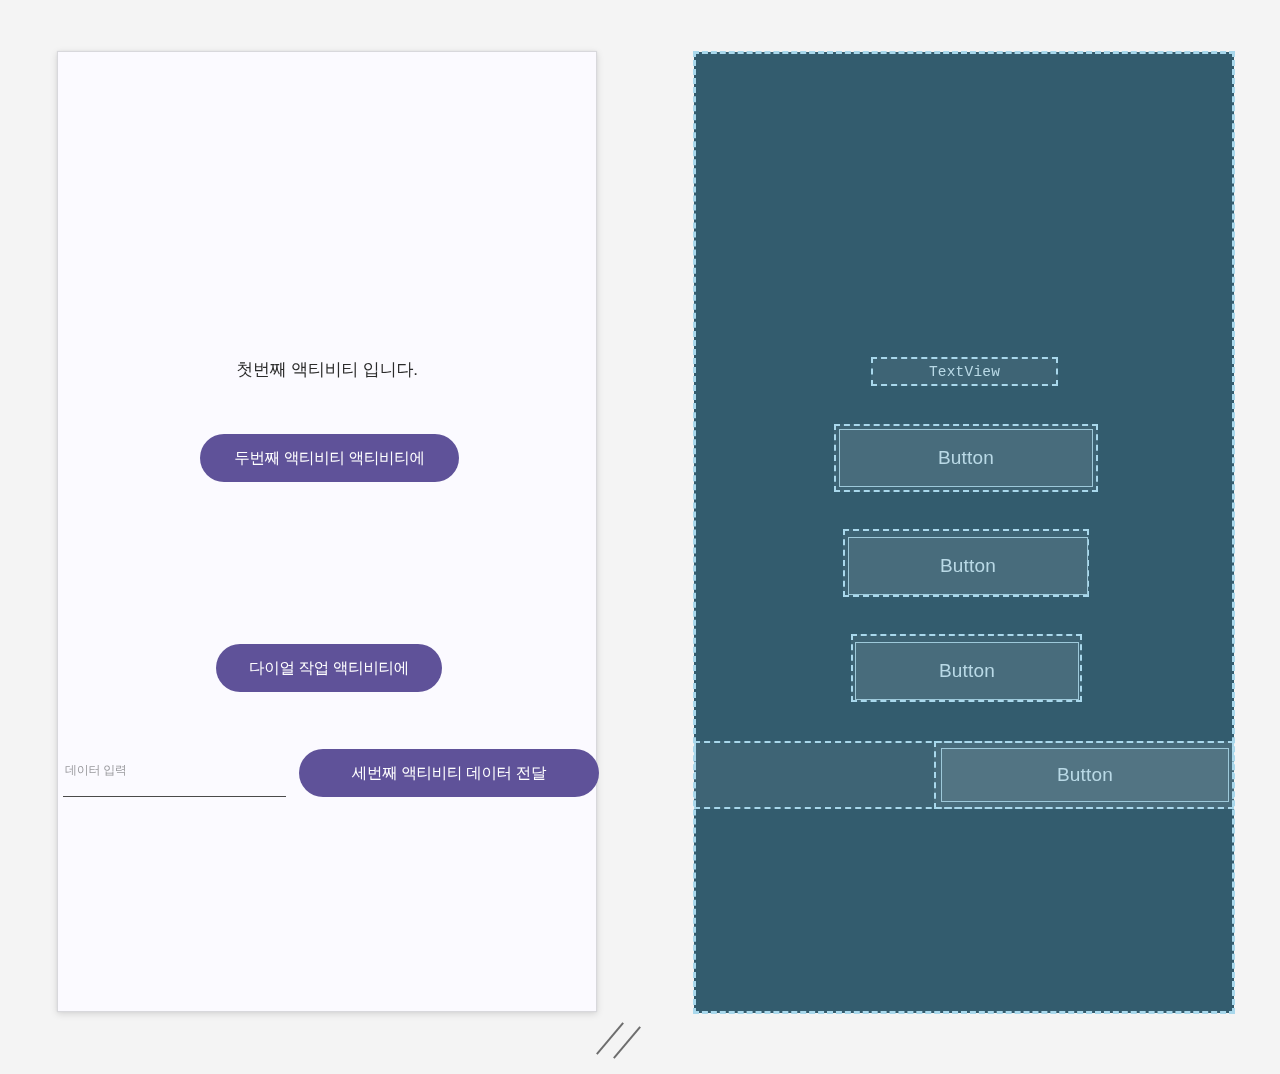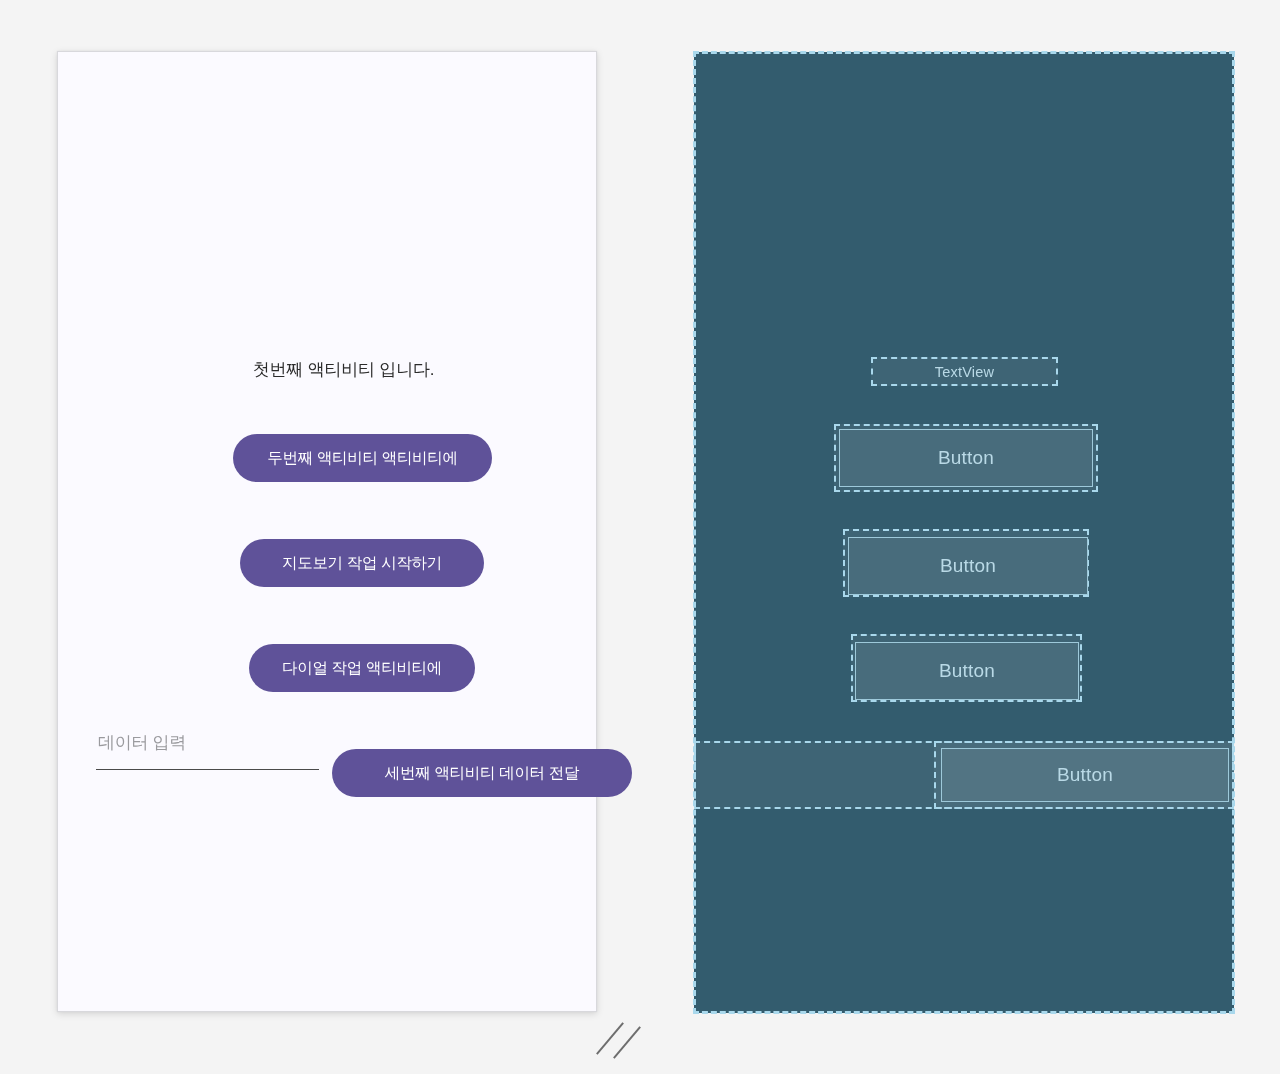--- a/index.html
+++ b/index.html
@@ -23,21 +23,20 @@
     width: 540px;
     height: 961px;
     background: #fbfaff;
     border: 1px solid #d8d8dc;
     box-sizing: border-box;
     box-shadow: 0 2px 7px rgba(0,0,0,0.13), 0 0 2px rgba(0,0,0,0.06);
   }
   #design-inner {
     position: absolute;
     inset: 0;
-    margin-left: 33px;
   }
 
   .dz-title {
     position: absolute;
     left: 0;
     right: 0;
     top: 306px;
     text-align: center;
     font-size: 17px;
     color: #2b2b2b;
@@ -62,28 +61,28 @@
     font-family: "Liberation Sans", "DejaVu Sans", sans-serif;
   }
   #btn-second { left: 142px; top: 382px; width: 259px; }
   #btn-map    { left: 149px; top: 487px; width: 244px; }
   #btn-dial   { left: 158px; top: 592px; width: 226px; }
   #btn-send   { left: 241px; top: 697px; width: 300px; }
 
   #edit-data-field {
     position: absolute;
     left: 5px;
-    top: 670px;
+    top: 697px;
     width: 223px;
     height: 48px;
     border: none;
     border-bottom: 1.6px solid #4a4a4a;
     background: transparent;
     color: #a16207;
-    font-size: 17px;
+    font-size: 12px;
     letter-spacing: -0.3px;
     box-sizing: border-box;
     padding: 0 2px 6px 2px;
     outline: none;
     font-family: "Liberation Sans", "DejaVu Sans", sans-serif;
   }
   #edit-data-field::placeholder { color: #9a9a9e; opacity: 1; }
 
   
   #resize-handle {
@@ -140,21 +139,21 @@
     justify-content: center;
     color: #b9d9e6;
     font-size: 19px;
     letter-spacing: 0.2px;
     white-space: nowrap;
     pointer-events: none;
   }
 
   
   #bp-textview-dash { left: 177px; top: 305px; width: 187px; height: 29px; }
-  #bp-textview-label { font-size: 14.5px; }
+  #bp-textview-label { font-size: 14.5px; font-family: Liberation Mono, monospace; }
 
   
   #bp-button1-dash  { left: 140px; top: 372px; width: 264px; height: 68px; }
   #bp-button1-solid { left: 145px; top: 377px; width: 254px; height: 58px; }
 
   
   #bp-button2-dash  { left: 149px; top: 477px; width: 246px; height: 68px; }
   #bp-button2-solid { left: 154px; top: 485px; width: 240px; height: 58px; }
 
   
@@ -173,21 +172,20 @@
 </head>
 <body>
 
 <div id="design-surface">
   <div id="design-inner">
 
     <div class="dz-title">첫번째 액티비티 입니다.</div>
 
     <button class="mbtn" id="btn-second">두번째 액티비티 액티비티에</button>
 
-    <button class="mbtn" id="btn-map">지도보기 작업 시작하기</button>
 
     <button class="mbtn" id="btn-dial">다이얼 작업 액티비티에</button>
 
     <input id="edit-data-field" type="text" placeholder="데이터 입력" style="">
 
     <button class="mbtn" id="btn-send">세번째 액티비티 데이터 전달</button>
 
   </div>
 </div>
 

